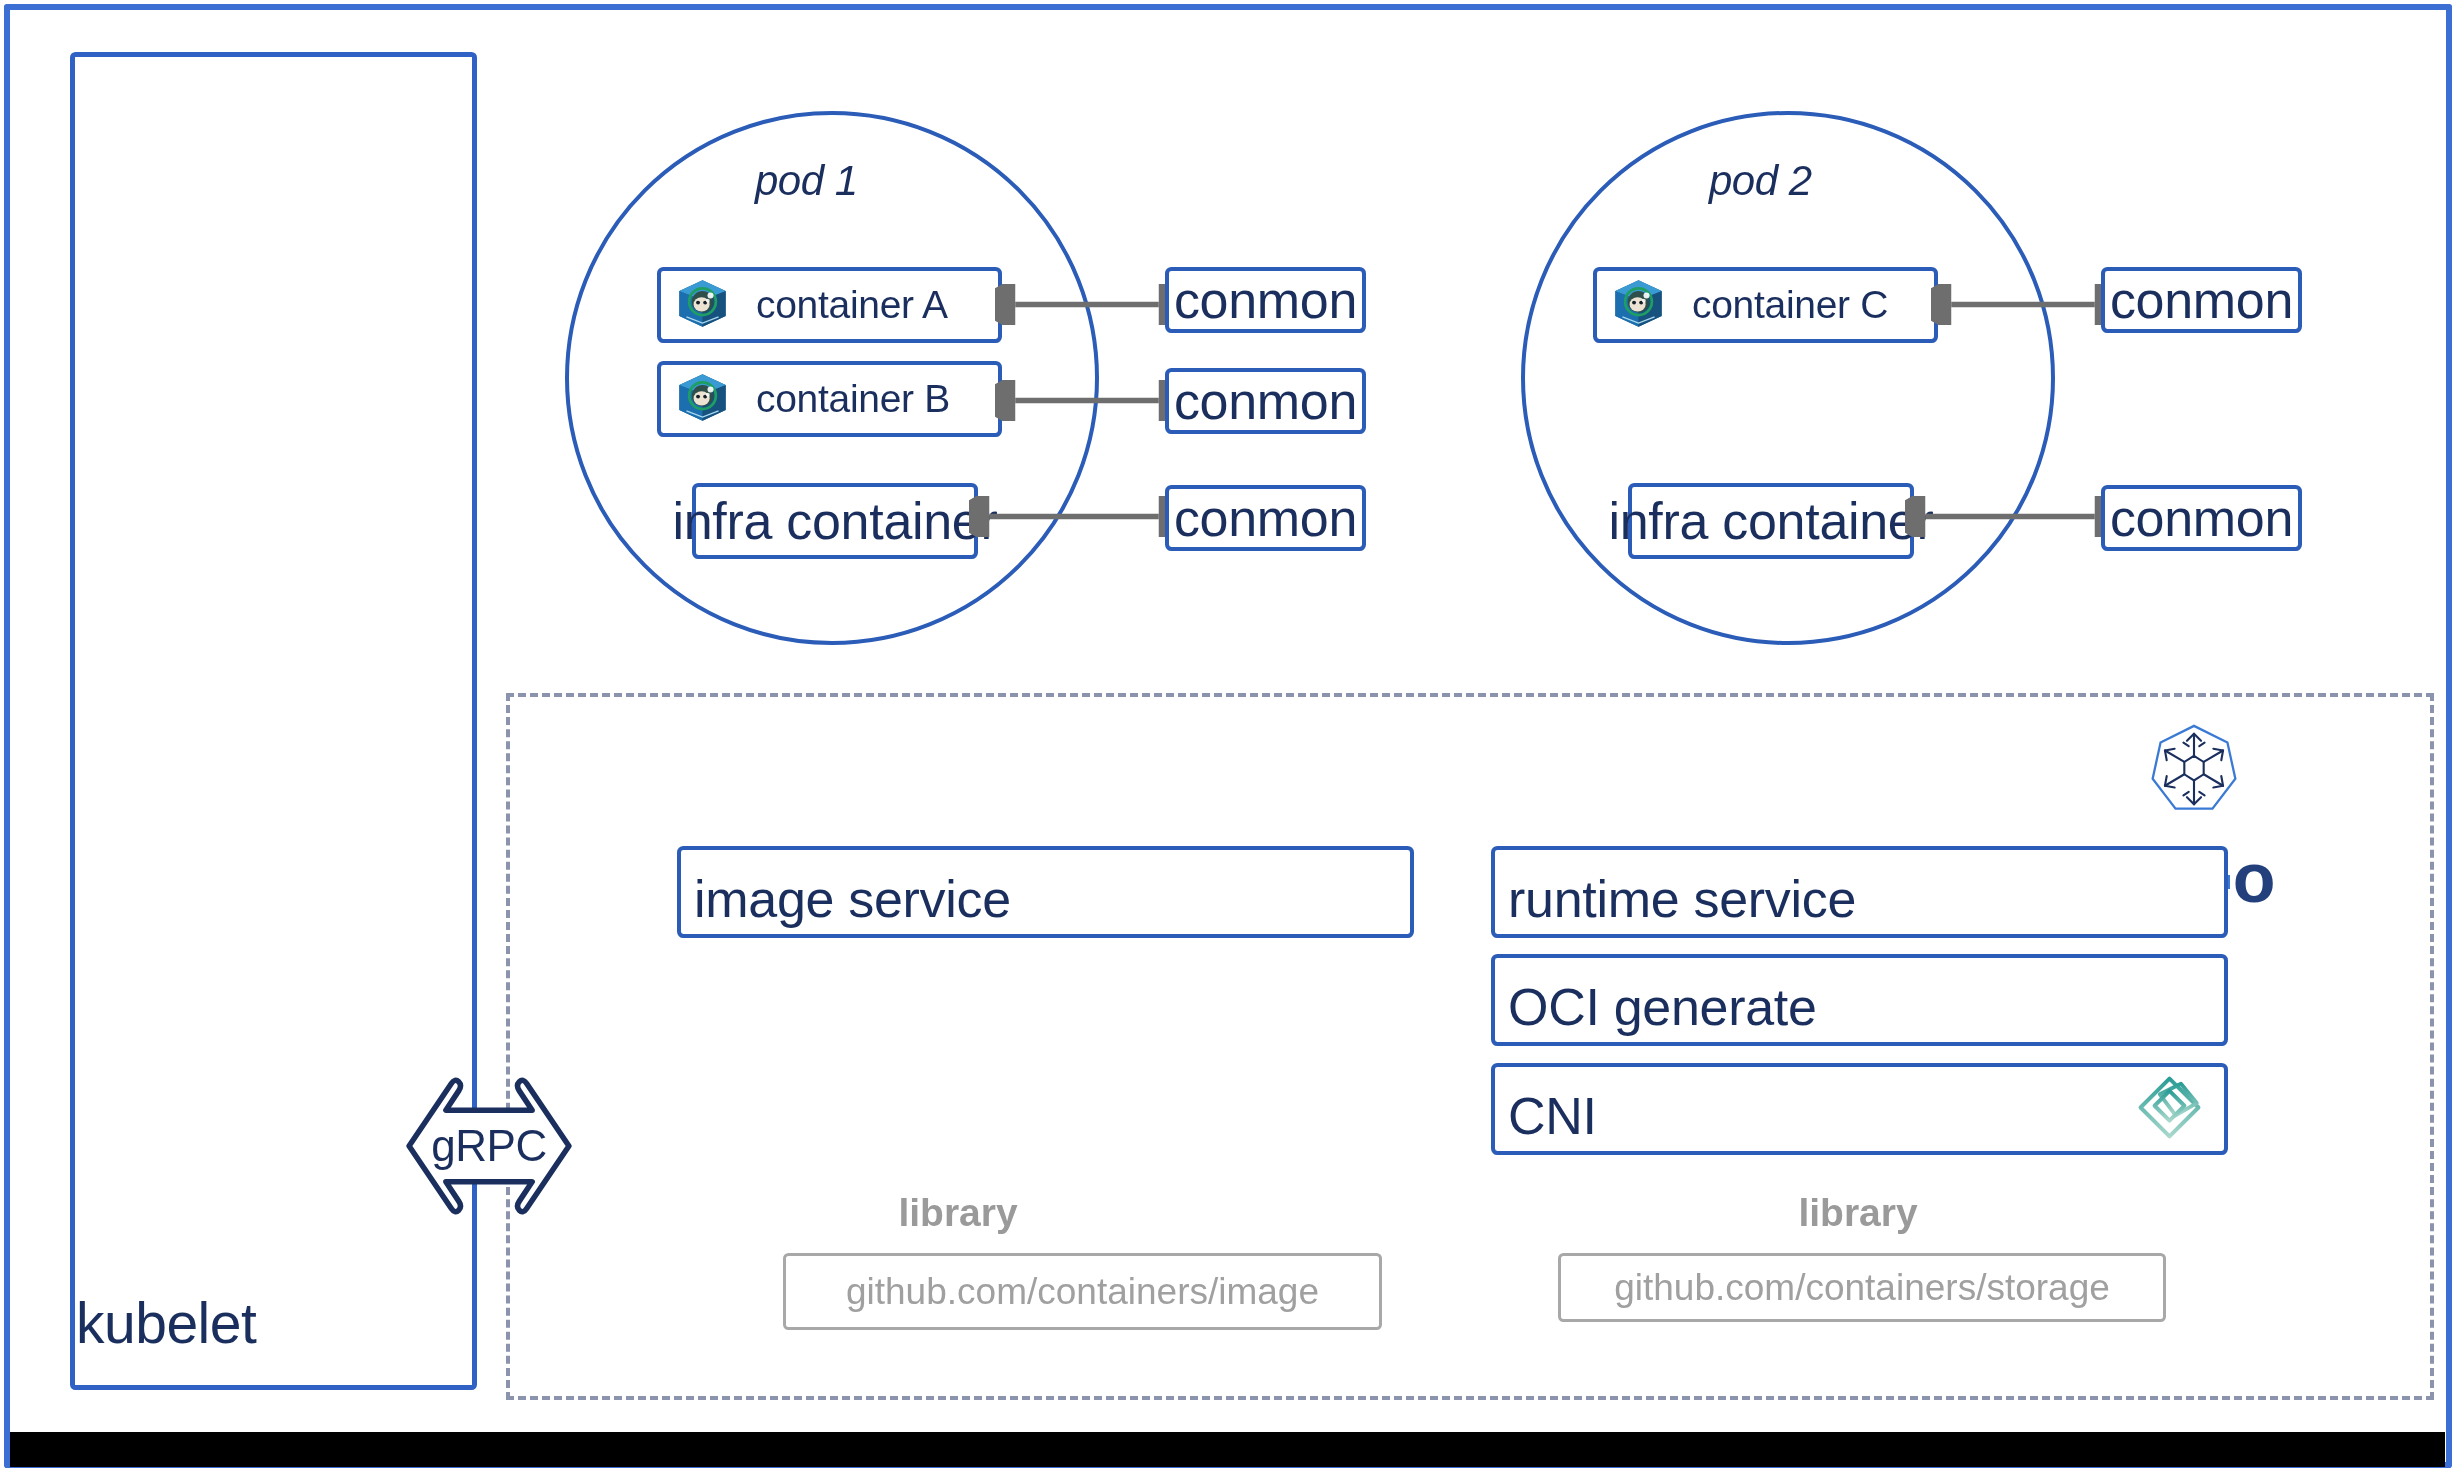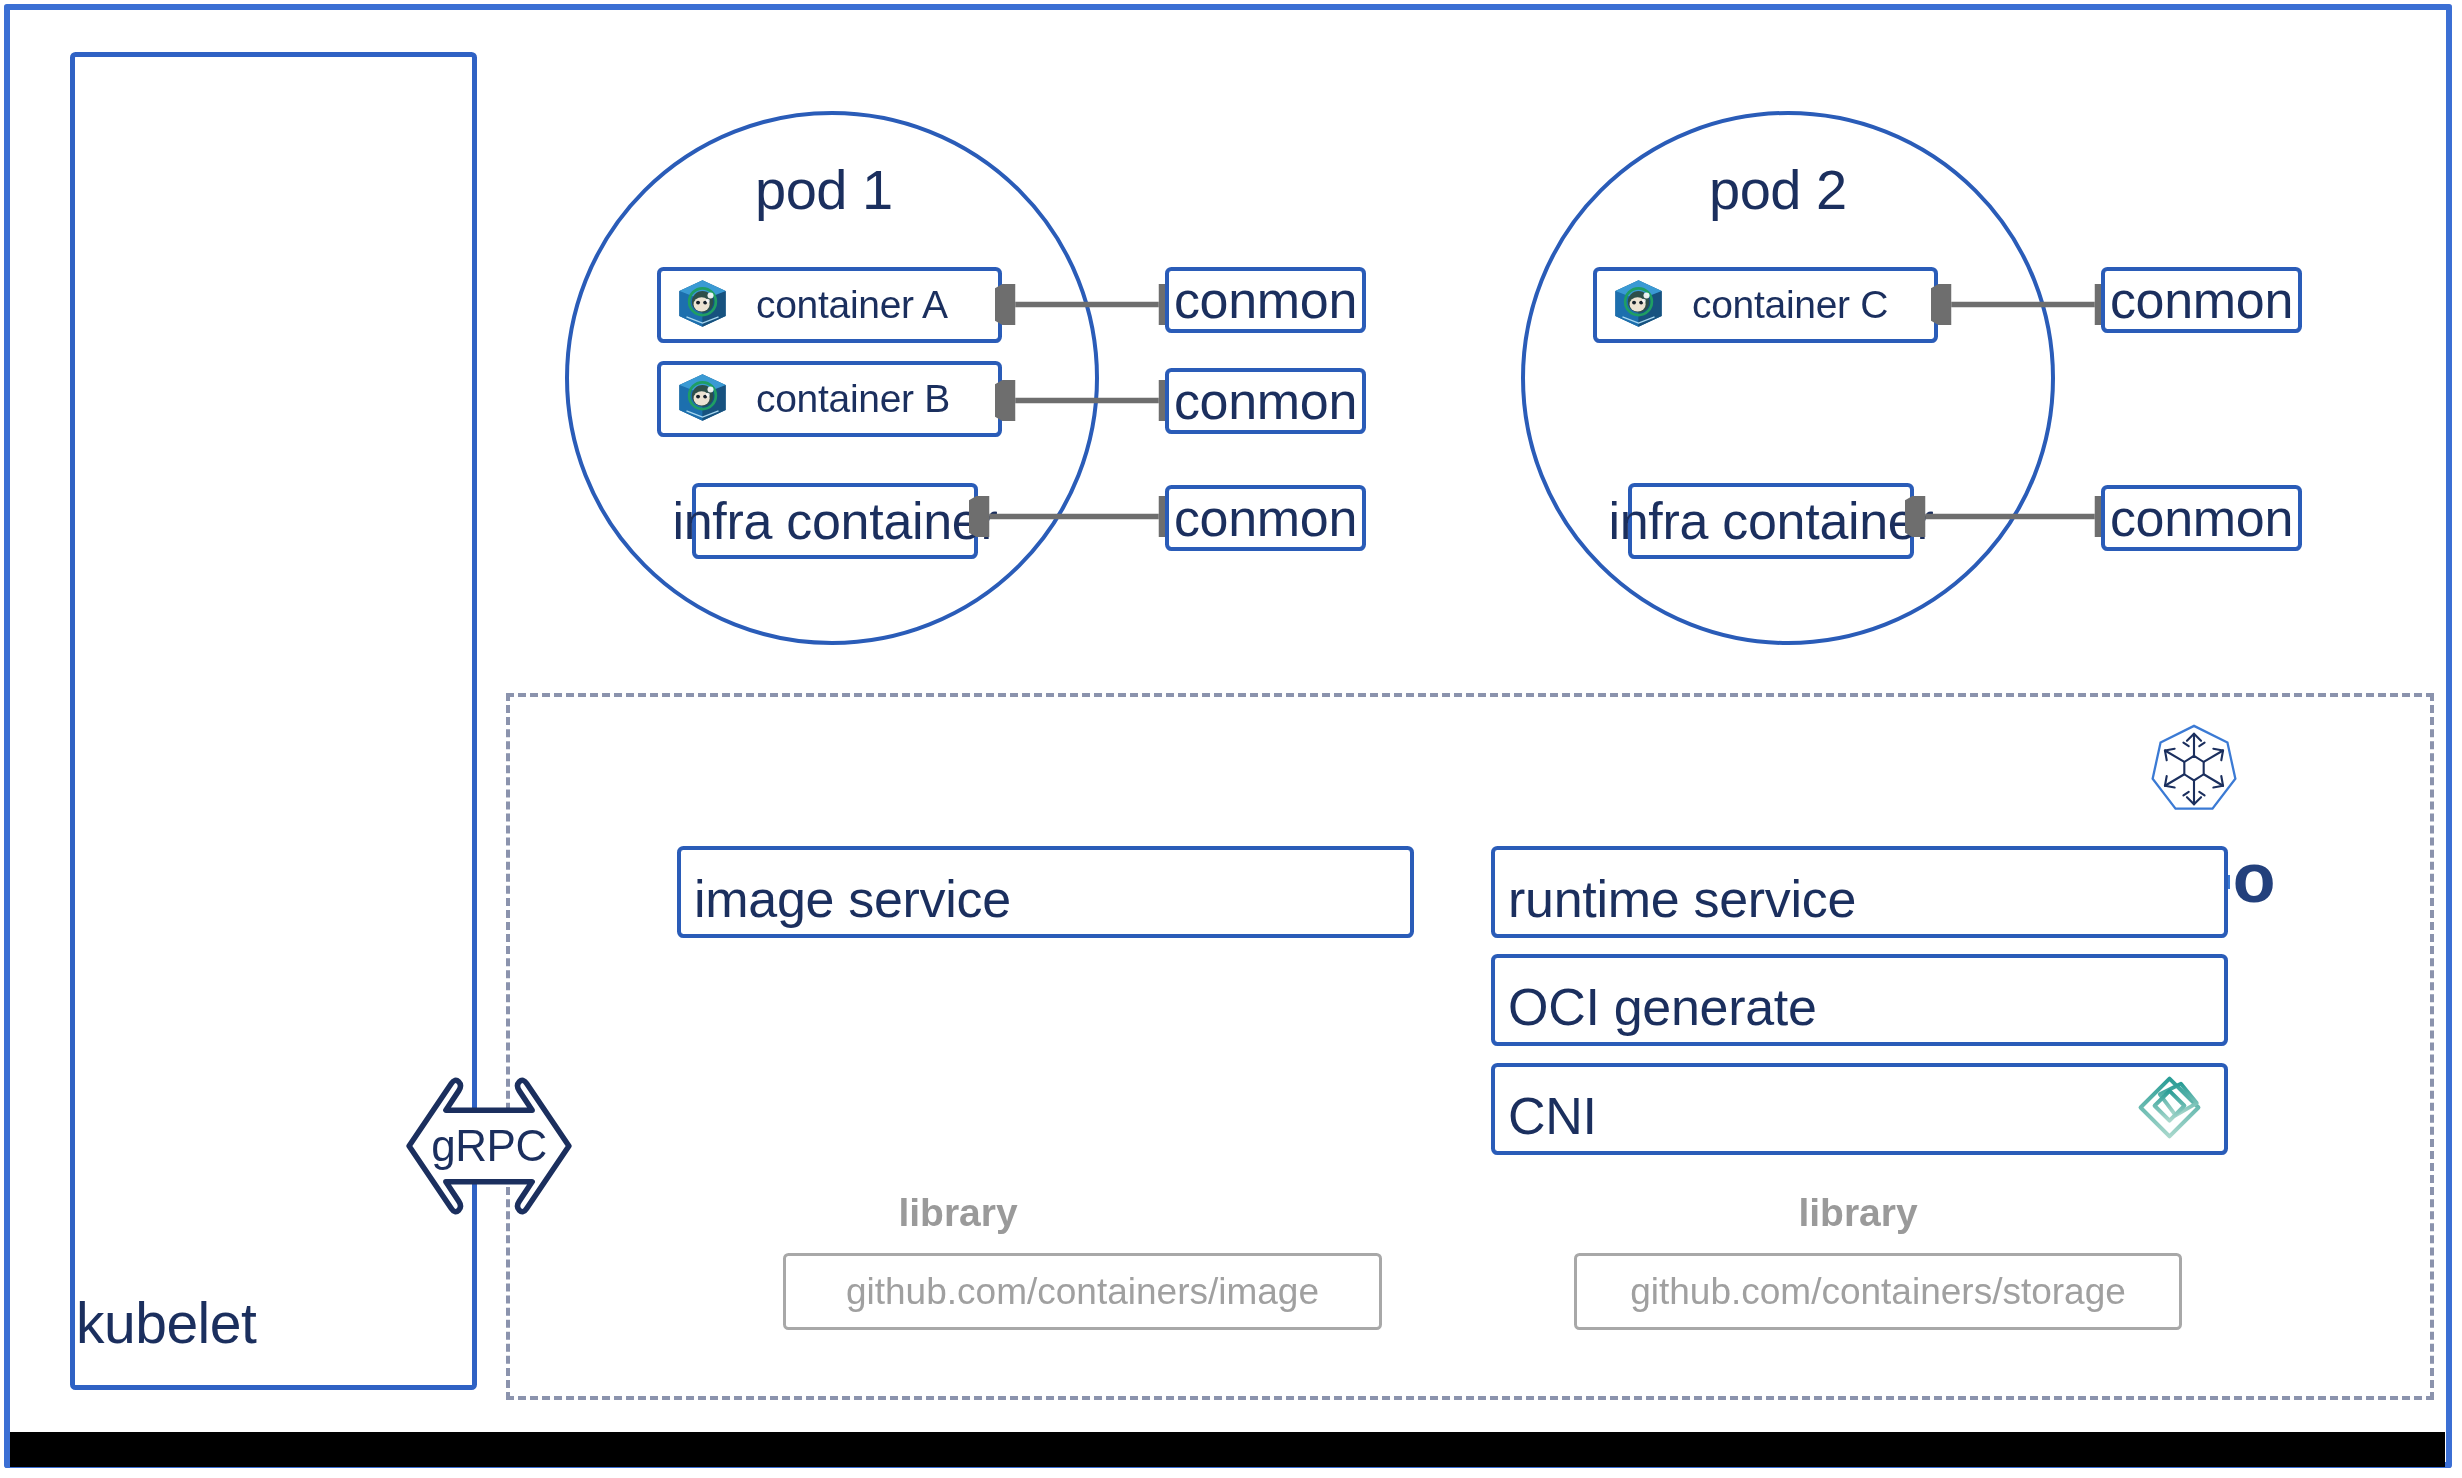--- a/index.html
+++ b/index.html
@@ -70,24 +70,25 @@
     border: 4.6px solid #2a5cb8;
     border-radius: 50%;
     box-sizing: border-box;
     background: transparent;
   }
   #pod1-circle { left: 565px;  top: 111px; width: 534px; height: 534px; }
   #pod2-circle { left: 1521px; top: 111px; width: 534px; height: 534px; }
 
   .pod-title {
     position: absolute;
-    font-size: 56px;
+    font-size: 42px;
     color: #1b2f5e;
     white-space: nowrap;
     letter-spacing: -0.5px;
+    font-style: italic;
   }
   #pod1-title { left: 755px;  top: 157px; }
   #pod2-title { left: 1709px; top: 157px; }
 
   
   .nbox {
     position: absolute;
     border: 4.6px solid #2a5cb8;
     border-radius: 6.4px;
     box-sizing: border-box;
@@ -200,21 +201,21 @@
     box-sizing: border-box;
     background: #ffffff;
     display: flex;
     align-items: center;
     justify-content: center;
     color: #a0a0a0;
     font-size: 37px;
     white-space: nowrap;
   }
   #lib1-box { left: 783px;  top: 1253px; width: 599px; height: 77px; }
-  #lib2-box { left: 1558px; top: 1253px; width: 608px; height: 77px; margin-left: 16px; }
+  #lib2-box { left: 1558px; top: 1253px; width: 608px; height: 69px; }
 
   
   .grpc-wrap {
     position: absolute;
     left: 385px;
     top: 1067px;
     width: 208px;
     height: 158px;
   }
   .grpc-label {

